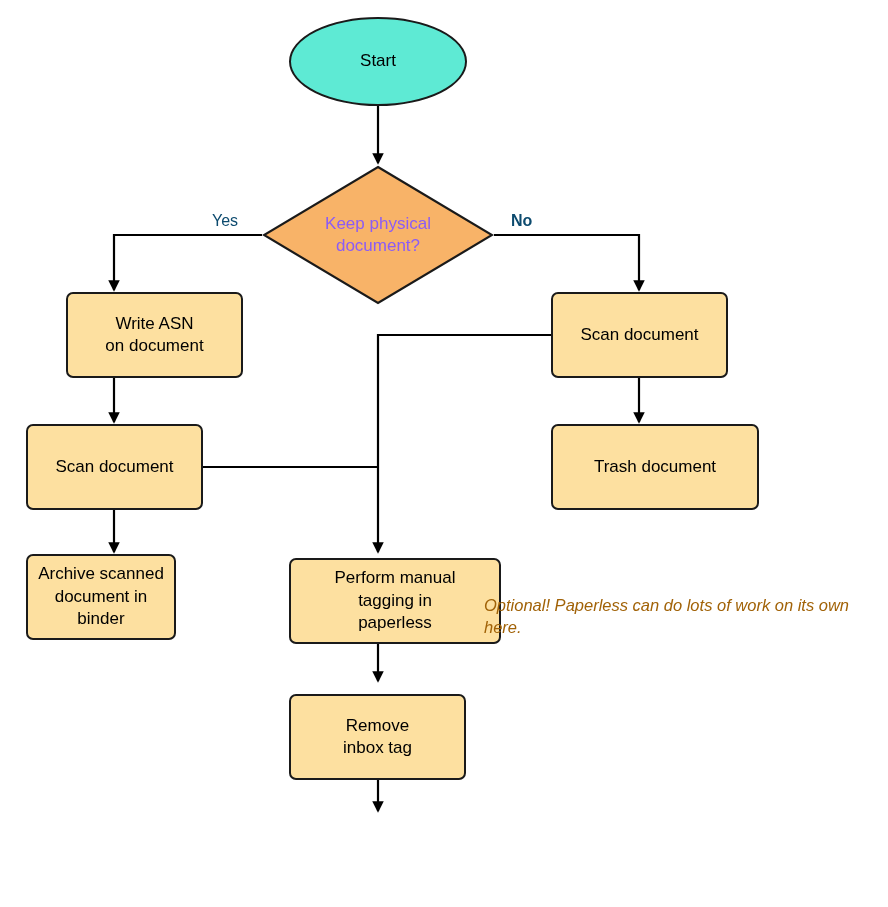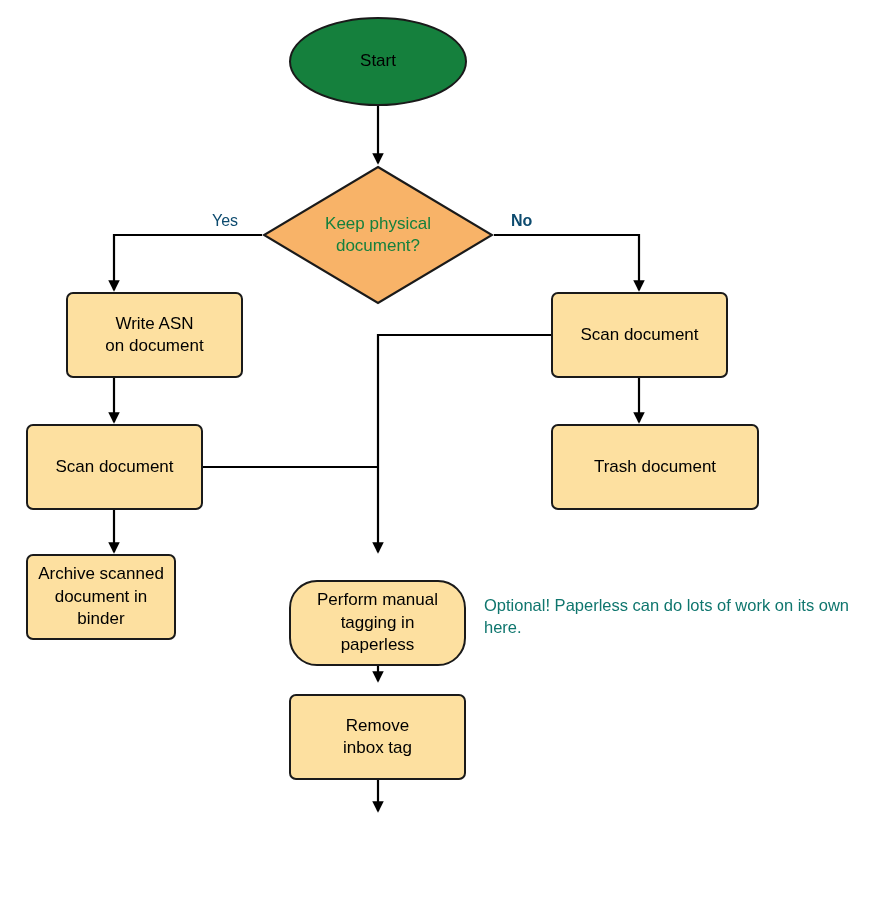--- a/index.html
+++ b/index.html
@@ -32,21 +32,21 @@
     justify-content: center;
     text-align: center;
     color: #000000;
     font-size: 17px;
     line-height: 1.32;
     white-space: pre-line;
   }
   .terminator {
     border: 2px solid #1a1a1a;
     border-radius: 50%;
-    background: #15803d;
+    background: #5eead4;
   }
   .process {
     border: 2px solid #1a1a1a;
     border-radius: 7px;
     background: #fde0a0;
   }
   .decision-wrap {
     position: absolute;
   }
   .decision-shape {
@@ -61,34 +61,35 @@
     left: 0;
     top: 0;
     width: 100%;
     height: 100%;
     display: flex;
     align-items: center;
     justify-content: center;
     text-align: center;
     font-size: 17px;
     line-height: 1.32;
-    color: #15803d;
+    color: #8b5cf6;
     white-space: pre-line;
   }
   .edge-label {
     position: absolute;
     font-size: 16px;
     color: #0c4a6e;
     white-space: nowrap;
   }
   .note {
     position: absolute;
+    font-style: italic;
     font-size: 16.5px;
     line-height: 1.35;
-    color: #0f766e;
+    color: #a16207;
     width: 400px;
   }
 </style>
 </head>
 <body>
 
 <div id="canvas">
 
   <svg id="edges" viewBox="0 0 888 907">
     <defs>
@@ -150,21 +151,21 @@
   </div>
 
   <div class="node process" style="left:551px; top:292px; width:177px; height:86px;">
     <span>Scan document</span>
   </div>
 
   <div class="node process" style="left:551px; top:424px; width:208px; height:86px;">
     <span>Trash document</span>
   </div>
 
-  <div class="node process" style="left:289px; top:580px; width:177px; height:86px;border-radius:28px;">
+  <div class="node process" style="left:289px; top:558px; width:212px; height:86px;">
     <span>Perform manual
 tagging in
 paperless</span>
   </div>
 
   <div class="node process" style="left:289px; top:683px; width:177px; height:86px;margin-top:11px;">
     <span>Remove
 inbox tag</span>
   </div>
 

